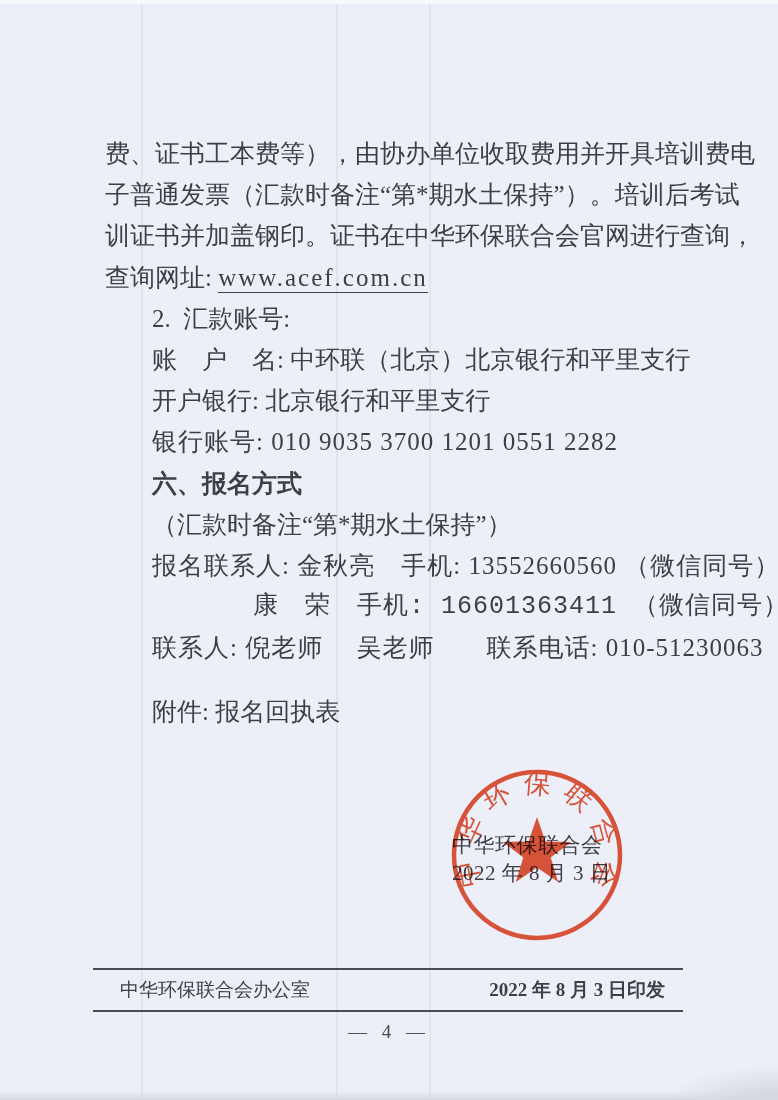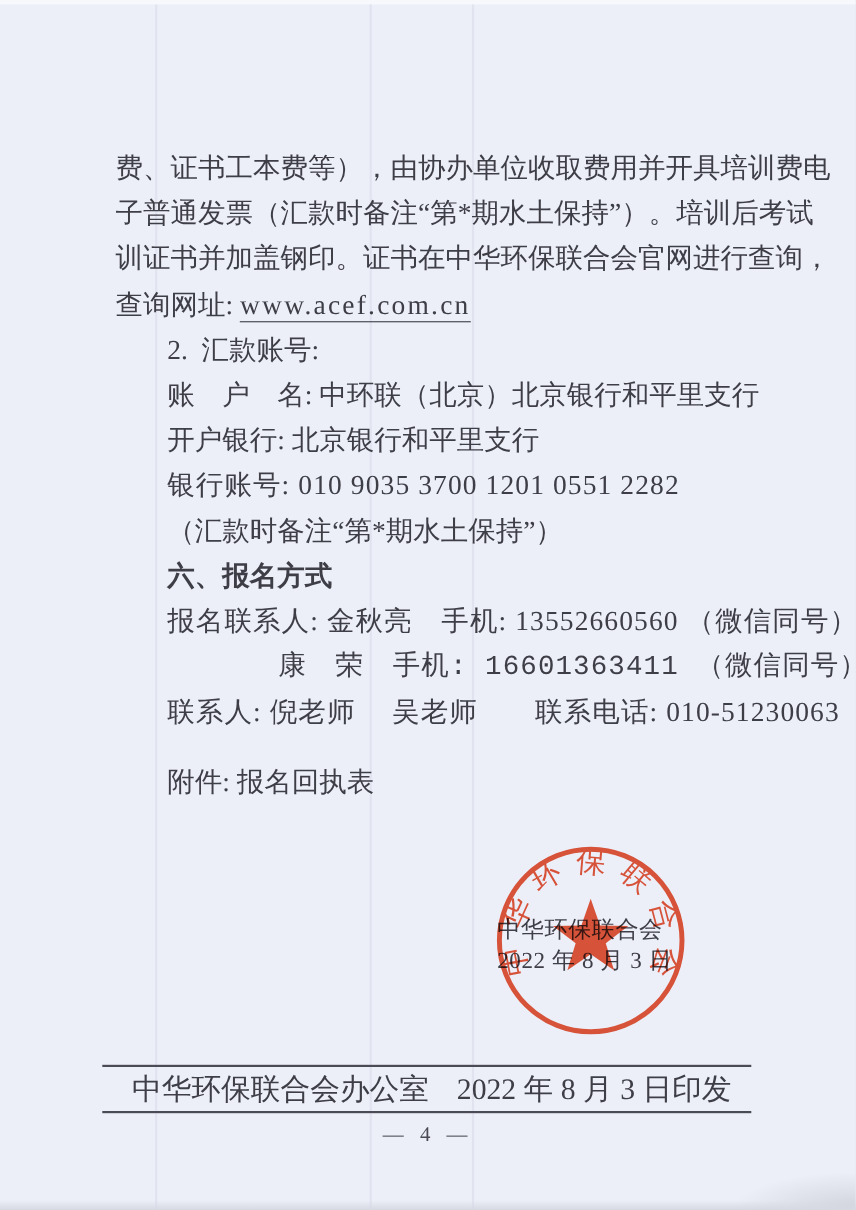--- a/index.html
+++ b/index.html
@@ -34,23 +34,23 @@
   .signature { position: absolute; left: 452px; top: 831px; font-size: 21px; line-height: 28px;
     letter-spacing: 0.5px; z-index: 2; }
 
   .seal { position: absolute; left: 437px; top: 755px; z-index: 3;
     mix-blend-mode: multiply; opacity: 0.93; }
   .sealtext { font-size: 27px; letter-spacing: 11px; font-family: "Liberation Serif", serif; }
 
   .rule { position: absolute; left: 93px; width: 590px; height: 2px; background: #4b4b56; }
   .r1 { top: 968px; } .r2 { top: 1010px; }
   .footer-row { position: absolute; left: 93px; top: 977px; width: 590px; display: flex;
-    justify-content: space-between; font-size: 27px; line-height: 26px; }
+    justify-content: space-between; font-size: 19px; line-height: 26px; }
   .footer-row .fl { margin-left: 27px; }
-  .footer-row .fr { margin-right: 18px; }
+  .footer-row .fr { margin-right: 18px; font-weight: bold; }
   .page-num { position: absolute; top: 1021px; left: 0; width: 778px; text-align: center;
     font-size: 19px; letter-spacing: 5px; color: #4a4a55; }
 </style>
 </head>
 <body>
 
 <div class="page">
 
   <div class="crease c1"></div>
   <div class="crease c2"></div>
@@ -60,22 +60,22 @@
     <div class="line j">费、证书工本费等），由协办单位收取费用并开具培训费电</div>
     <div class="line j">子普通发票（汇款时备注“第*期水土保持”）。培训后考试</div>
     <div class="line j">训证书并加盖钢印。证书在中华环保联合会官网进行查询，</div>
     <div class="line">
       <span>查询网址: </span><span class="url">www.acef.com.cn</span>
     </div>
     <div class="line ind">2.&nbsp; 汇款账号:</div>
     <div class="line ind">账　户　名: 中环联（北京）北京银行和平里支行</div>
     <div class="line ind">开户银行: 北京银行和平里支行</div>
     <div class="line ind num">银行账号: 010 9035 3700 1201 0551 2282</div>
+    <div class="line ind b">六、报名方式</div>
     <div class="line ind">（汇款时备注“第*期水土保持”）</div>
-    <div class="line ind b">六、报名方式</div>
     <div class="line ind num">报名联系人: 金秋亮　手机: 13552660560 （微信同号）</div>
     <div class="line ind2 num">康　荣　手机: 16601363411 （微信同号）</div>
     <div class="line ind num">联系人: 倪老师　&nbsp;吴老师　　联系电话: 010-51230063</div>
     <div class="line ind attach">附件:&nbsp;报名回执表</div>
   </div>
 
   <div class="signature">
     <div>中华环保联合会</div>
     <div>2022 年 8 月 3 日</div>
   </div>

